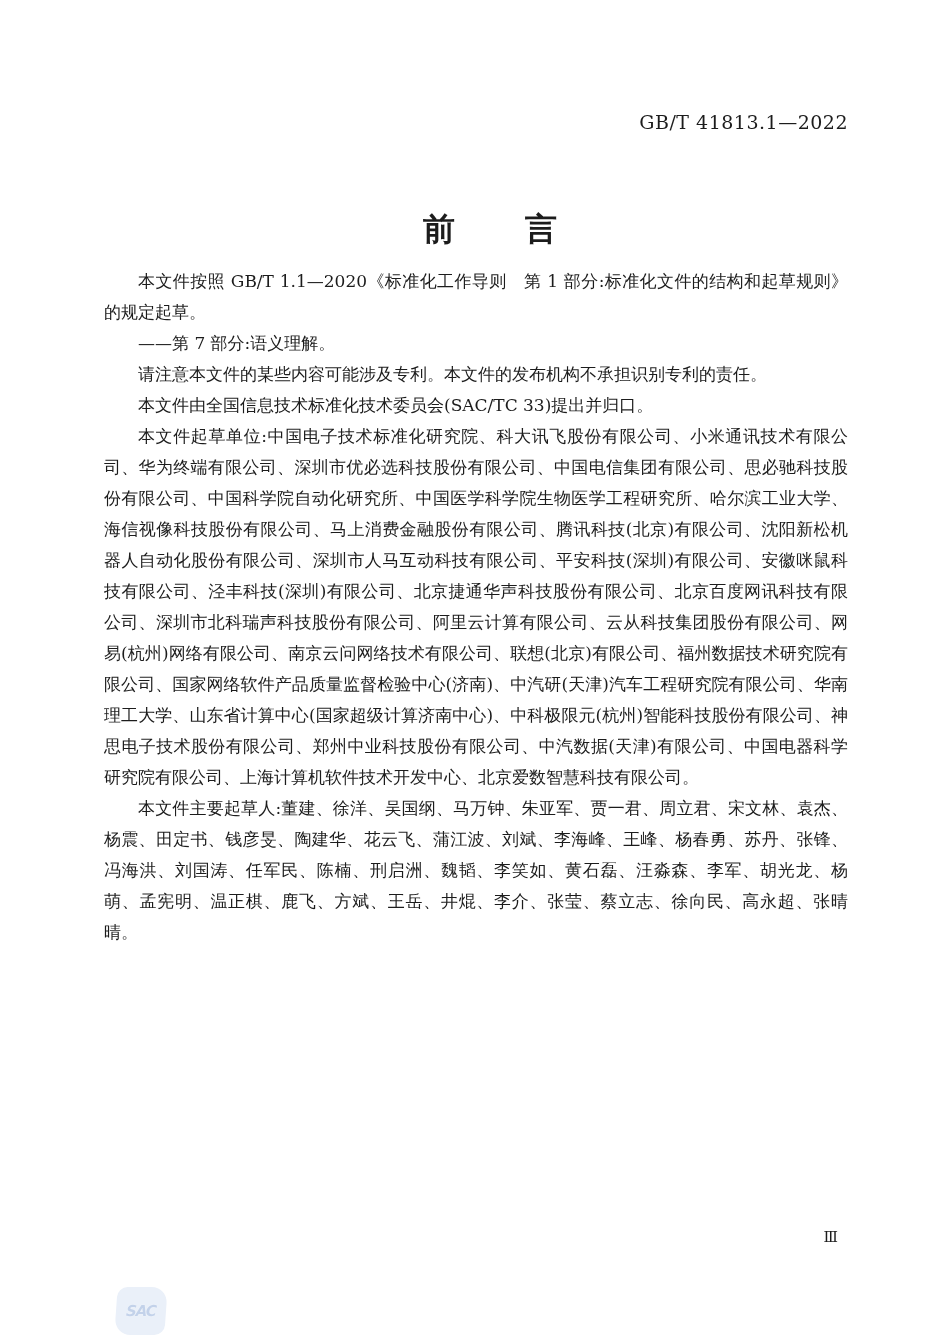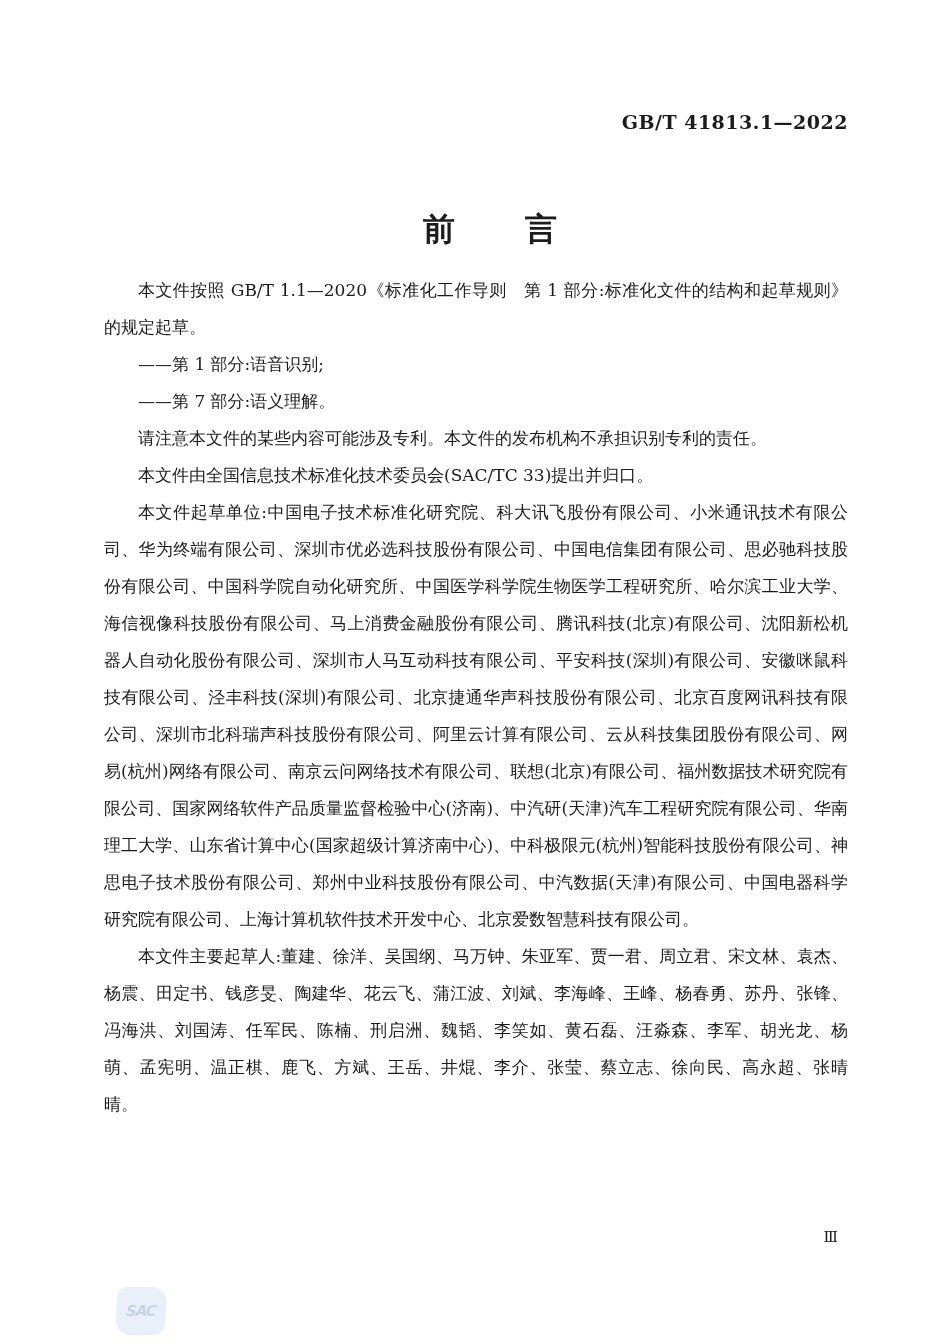--- a/index.html
+++ b/index.html
@@ -10,21 +10,21 @@
     font-family: "DejaVu Serif", "Liberation Serif", serif;
     color: #1c1c1c;
     position: relative;
     overflow: hidden;
   }
   .page { position: absolute; inset: 0; }
 
   .doc-number {
     position: absolute;
     top: 111px; right: 102px;
-    font-weight: bold;
+    font-weight: normal;
     font-size: 19px;
     letter-spacing: 0.5px;
     white-space: nowrap;
   }
 
   .page-title {
     position: absolute;
     top: 192px; left: 0;
     width: 100%;
     text-align: center;
@@ -33,24 +33,23 @@
     font-size: 32px;
     margin: 16px;
     letter-spacing: 2px;
   }
 
   .doc-body {
     position: absolute;
     top: 266px; left: 104px;
     width: 744px;
     font-size: 17px;
-    line-height: 37px;
+    line-height: 31px;
     text-align: justify;
     text-justify: inter-ideograph;
-    margin-top: 6px;
   }
   .doc-body p {
     margin: 0;
     text-indent: 2em;
   }
 
   .page-number {
     position: absolute;
     top: 1228px; right: 112px;
     font-size: 15px;
@@ -81,21 +80,20 @@
 <body>
 
 <div class="page">
 
   <div class="doc-number">GB/T 41813.1—2022</div>
 
   <h1 class="page-title">前　　言</h1>
 
   <div class="doc-body">
     <p>本文件按照 GB/T 1.1—2020《标准化工作导则　第 1 部分:标准化文件的结构和起草规则》的规定起草。</p>
-    <p>——第 1 部分:语音识别;</p>
     <p>——第 7 部分:语义理解。</p>
     <p>请注意本文件的某些内容可能涉及专利。本文件的发布机构不承担识别专利的责任。</p>
     <p>本文件由全国信息技术标准化技术委员会(SAC/TC 33)提出并归口。</p>
     <p>本文件起草单位:中国电子技术标准化研究院、科大讯飞股份有限公司、小米通讯技术有限公司、华为终端有限公司、深圳市优必选科技股份有限公司、中国电信集团有限公司、思必驰科技股份有限公司、中国科学院自动化研究所、中国医学科学院生物医学工程研究所、哈尔滨工业大学、海信视像科技股份有限公司、马上消费金融股份有限公司、腾讯科技(北京)有限公司、沈阳新松机器人自动化股份有限公司、深圳市人马互动科技有限公司、平安科技(深圳)有限公司、安徽咪鼠科技有限公司、泾丰科技(深圳)有限公司、北京捷通华声科技股份有限公司、北京百度网讯科技有限公司、深圳市北科瑞声科技股份有限公司、阿里云计算有限公司、云从科技集团股份有限公司、网易(杭州)网络有限公司、南京云问网络技术有限公司、联想(北京)有限公司、福州数据技术研究院有限公司、国家网络软件产品质量监督检验中心(济南)、中汽研(天津)汽车工程研究院有限公司、华南理工大学、山东省计算中心(国家超级计算济南中心)、中科极限元(杭州)智能科技股份有限公司、神思电子技术股份有限公司、郑州中业科技股份有限公司、中汽数据(天津)有限公司、中国电器科学研究院有限公司、上海计算机软件技术开发中心、北京爱数智慧科技有限公司。</p>
     <p>本文件主要起草人:董建、徐洋、吴国纲、马万钟、朱亚军、贾一君、周立君、宋文林、袁杰、杨震、田定书、钱彦旻、陶建华、花云飞、蒲江波、刘斌、李海峰、王峰、杨春勇、苏丹、张锋、冯海洪、刘国涛、任军民、陈楠、刑启洲、魏韬、李笑如、黄石磊、汪淼森、李军、胡光龙、杨萌、孟宪明、温正棋、鹿飞、方斌、王岳、井焜、李介、张莹、蔡立志、徐向民、高永超、张晴晴。</p>
   </div>
 
   <div class="page-number">Ⅲ</div>
 
   <div class="watermark">

